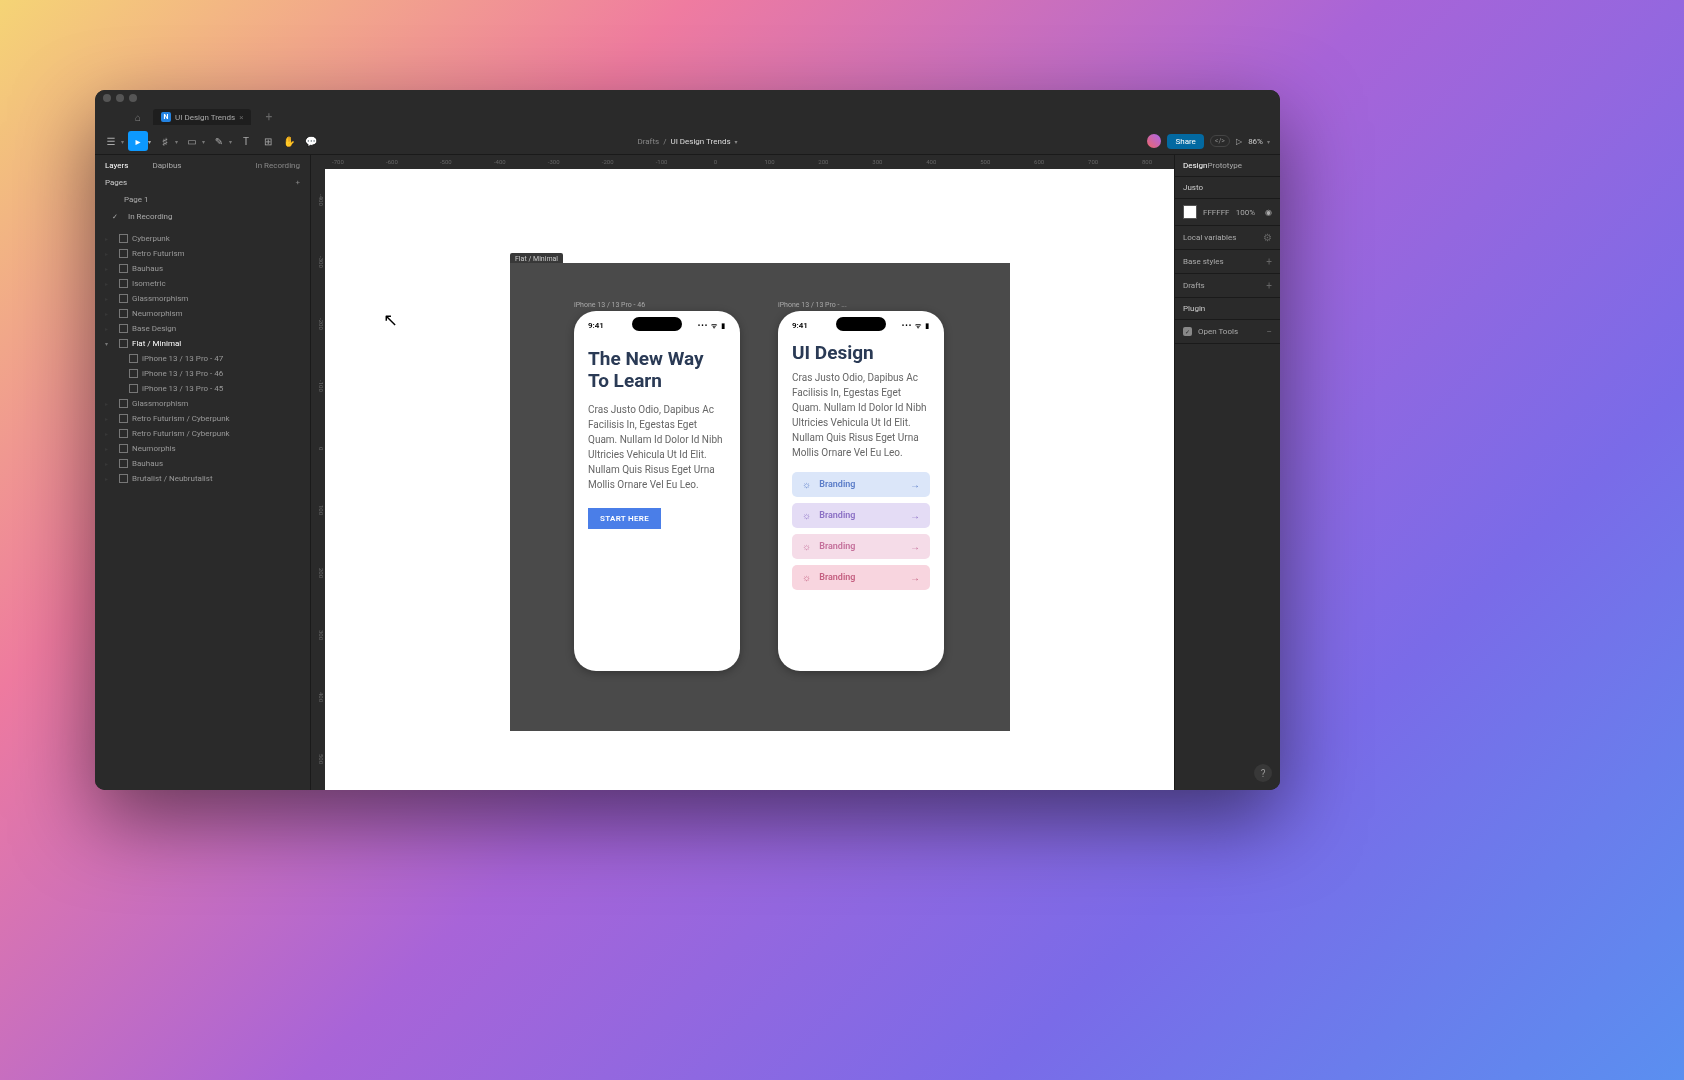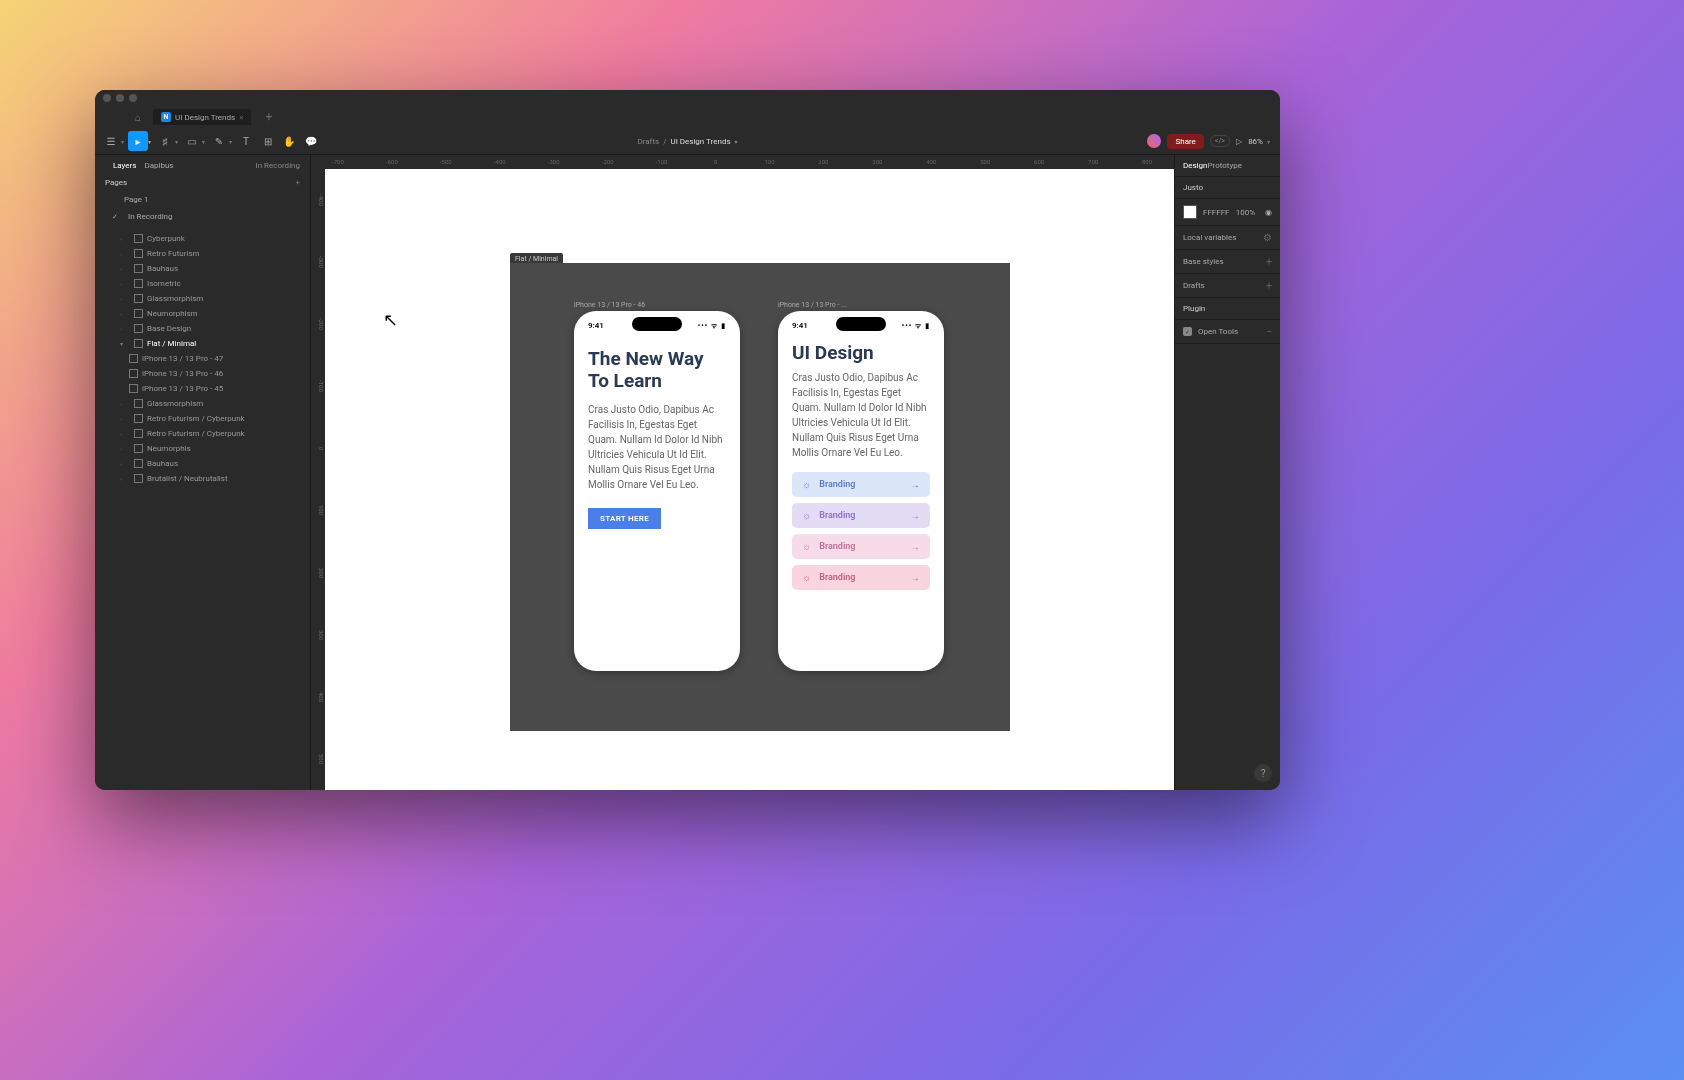--- a/index.html
+++ b/index.html
@@ -14,33 +14,33 @@
 .home-icon{color:#888;font-size:10px;margin-right:4px}
 .tab-add{color:#666;font-size:12px;padding:0 6px}
 #toolbar{height:26px;background:#2a2a2a;border-bottom:1px solid #1a1a1a;display:flex;align-items:center;padding:0 6px;gap:2px;color:#aaa;position:relative}
 .tool{width:20px;height:20px;display:flex;align-items:center;justify-content:center;border-radius:3px;font-size:10px;cursor:pointer}
 .tool.active{background:#0d99ff;color:#fff}
 .tool-chev{font-size:6px;opacity:.6;margin-left:-2px;margin-right:2px}
 #crumbs{position:absolute;left:50%;transform:translateX(-50%);font-size:8px;color:#888;display:flex;gap:4px;align-items:center}
 #crumbs .cur{color:#ddd}
 #tb-right{position:absolute;right:8px;display:flex;align-items:center;gap:6px;font-size:8px}
 .avatar{width:14px;height:14px;border-radius:50%;background:linear-gradient(45deg,#e66,#a6e)}
-.share-btn{background:#7f1d1d;color:#fff;padding:3px 8px;border-radius:4px;font-size:8px;cursor:pointer}
+.share-btn{background:#0369a1;color:#fff;padding:3px 8px;border-radius:4px;font-size:8px;cursor:pointer}
 .dev-toggle{border:1px solid #444;border-radius:8px;padding:1px 4px;font-size:7px;color:#888}
 .zoom{color:#ccc}
 #body{flex:1;display:flex;min-height:0}
 #left{width:215px;background:#2a2a2a;border-right:1px solid #1a1a1a;color:#aaa;font-size:8px;overflow-y:auto}
-#lp-tabs{display:flex;padding:6px 18px 4px;gap:8px;position:relative}
+#lp-tabs{display:flex;padding:6px 10px 4px;gap:24px;position:relative}
 #lp-tabs span:first-child{color:#fff}
 #lp-rec{position:absolute;right:10px;color:#888}
 .sec-hdr{display:flex;justify-content:space-between;align-items:center;padding:4px 10px;color:#ccc}
 .plus{color:#888;cursor:pointer}
 .page-row{padding:4px 29px;color:#aaa;cursor:pointer;display:flex;align-items:center;gap:4px}
 .page-row.sel::before{content:"✓";margin-left:-12px;width:12px;font-size:7px}
-.layer-row{padding:3px 10px 3px 35px;display:flex;align-items:center;gap:4px;color:#999;cursor:pointer}
+.layer-row{padding:3px 10px 3px 20px;display:flex;align-items:center;gap:4px;color:#999;cursor:pointer}
 .layer-row.nested{padding-left:34px}
 .layer-row.sel{color:#fff}
 .layer-row.expanded::before{content:"▾";margin-left:-10px;width:10px;font-size:6px;color:#777}
 .layer-row:not(.expanded):not(.nested)::before{content:"▸";margin-left:-10px;width:10px;font-size:6px;color:#555;opacity:.3}
 .frame-icon{width:7px;height:7px;border:1px solid #777}
 #canvas{flex:1;background:#1e1e1e;position:relative;overflow:hidden}
 #ruler-h{position:absolute;top:0;left:0;right:0;height:14px;background:#2a2a2a;font-size:6px;color:#666;display:flex}
 #ruler-h span{flex:1;text-align:center;padding-top:3px}
 #ruler-v{position:absolute;top:14px;left:0;bottom:0;width:14px;background:#2a2a2a;font-size:6px;color:#666;display:flex;flex-direction:column}
 #ruler-v span{flex:1;writing-mode:vertical-rl;text-align:center;padding-left:3px}

